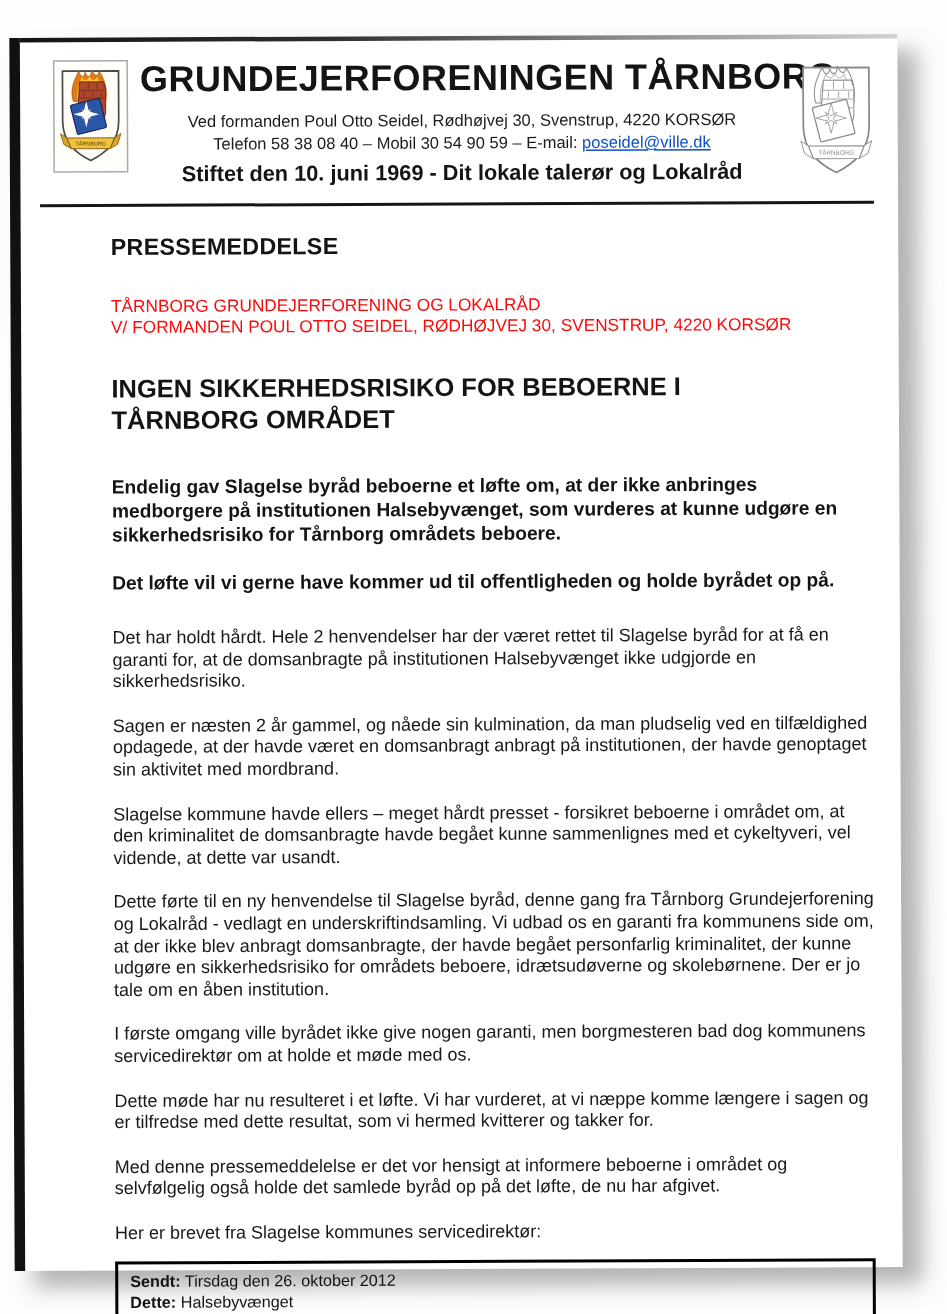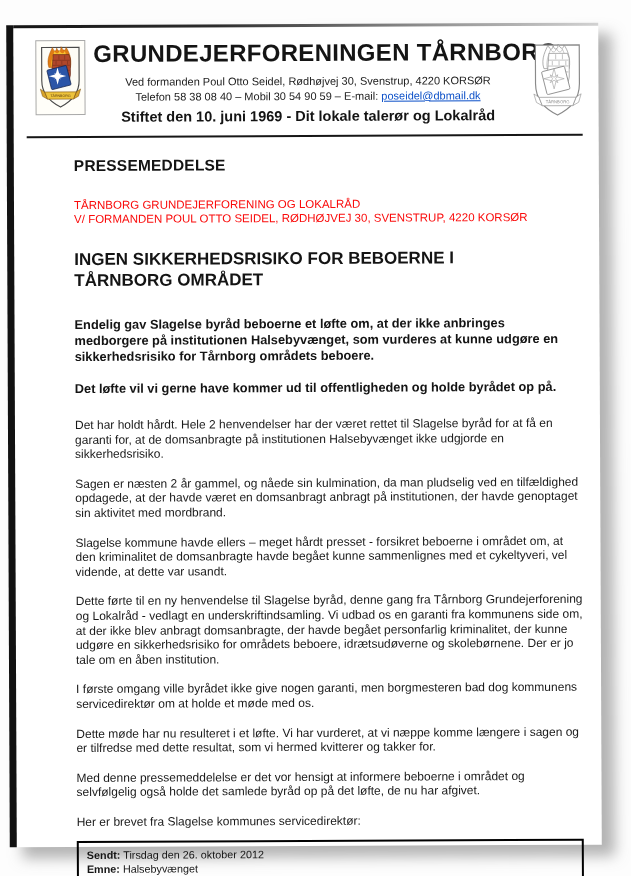--- a/index.html
+++ b/index.html
@@ -79,21 +79,21 @@
         <path d="M10,68 L4,64 L7,74 L14,78 Z" fill="#d8a42a" stroke="#7a4f12" stroke-width="0.7"></path>
         <path d="M54,68 L60,64 L57,74 L50,78 Z" fill="#d8a42a" stroke="#7a4f12" stroke-width="0.7"></path>
         <path d="M10,68 L54,68 L50,78 L14,78 Z" fill="#edc33c" stroke="#7a4f12" stroke-width="0.8"></path>
         <text x="32" y="75" text-anchor="middle" fill="#5a3a10">TÅRNBORG</text>
       </svg>
     </div>
 
     <div class="head-center">
       <div class="org-name">GRUNDEJERFORENINGEN TÅRNBORG</div>
       <div class="addr">Ved formanden Poul Otto Seidel, Rødhøjvej 30, Svenstrup, 4220 KORSØR</div>
-      <div class="contact"><span>Telefon 58 38 08 40 – Mobil 30 54 90 59 – E-mail: </span><a class="email-link">poseidel@dbmail.dk</a></div>
+      <div class="contact"><span>Telefon 58 38 08 40 – Mobil 30 54 90 59 – E-mail: </span><a class="email-link">poseidel@ville.dk</a></div>
       <div class="motto">Stiftet den 10. juni 1969 - Dit lokale talerør og Lokalråd</div>
     </div>
 
     <svg class="crest mono" width="54" height="81" viewBox="0 0 64 96" style="margin-top:2px;">
       <path d="M6,6 L58,6 L58,52 C58,72 46,82 32,89 C18,82 6,72 6,52 Z" stroke-width="1.4"></path>
       <path class="flame-out" d="M16,34 C12,22 19,11 21,6 C23,12 26,13 27,7 C29,13 33,12 33,5 C36,11 39,12 40,6 C44,12 48,21 46,34 Z" stroke-width="0.8"></path>
       <path class="flame-in" d="M20,34 C18,24 23,15 24,11 C26,16 30,15 31,10 C33,16 37,15 38,11 C41,17 43,25 41,34 Z" stroke-width="0.6"></path>
       <path d="M22,16 L44,16 L46,22 L46,44 L43,58 L24,58 L20,42 Z" stroke-width="0.8"></path>
       <path d="M21,24 H45 M21,31 H45 M21,38 H45 M22,45 H44 M30,17 V23 M38,17 V23 M26,25 V30 M34,25 V30 M42,25 V30" fill="none" stroke-width="0.6"></path>
       <g transform="rotate(-14 30 48)">
@@ -128,17 +128,17 @@
     <div class="para">Sagen er næsten 2 år gammel, og nåede sin kulmination, da man pludselig ved en tilfældighed opdagede, at der havde været en domsanbragt anbragt på institutionen, der havde genoptaget sin aktivitet med mordbrand.</div>
     <div class="para">Slagelse kommune havde ellers – meget hårdt presset - forsikret beboerne i området om, at den kriminalitet de domsanbragte havde begået kunne sammenlignes med et cykeltyveri, vel vidende, at dette var usandt.</div>
     <div class="para">Dette førte til en ny henvendelse til Slagelse byråd, denne gang fra Tårnborg Grundejerforening og Lokalråd - vedlagt en underskriftindsamling. Vi udbad os en garanti fra kommunens side om, at der ikke blev anbragt domsanbragte, der havde begået personfarlig kriminalitet, der kunne udgøre en sikkerhedsrisiko for områdets beboere, idrætsudøverne og skolebørnene. Der er jo tale om en åben institution.</div>
     <div class="para">I første omgang ville byrådet ikke give nogen garanti, men borgmesteren bad dog kommunens servicedirektør om at holde et møde med os.</div>
     <div class="para">Dette møde har nu resulteret i et løfte. Vi har vurderet, at vi næppe komme længere i sagen og er tilfredse med dette resultat, som vi hermed kvitterer og takker for.</div>
     <div class="para">Med denne pressemeddelelse er det vor hensigt at informere beboerne i området og selvfølgelig også holde det samlede byråd op på det løfte, de nu har afgivet.</div>
     <div class="para">Her er brevet fra Slagelse kommunes servicedirektør:</div>
 
     <div class="mail-box">
       <div><b>Sendt:</b><span> Tirsdag den 26. oktober 2012</span></div>
-      <div><b>Emne:</b><span> Halsebyvænget</span></div>
+      <div><b>Dette:</b><span> Halsebyvænget</span></div>
     </div>
 
   </div>
 </div>
 
 </body></html>

